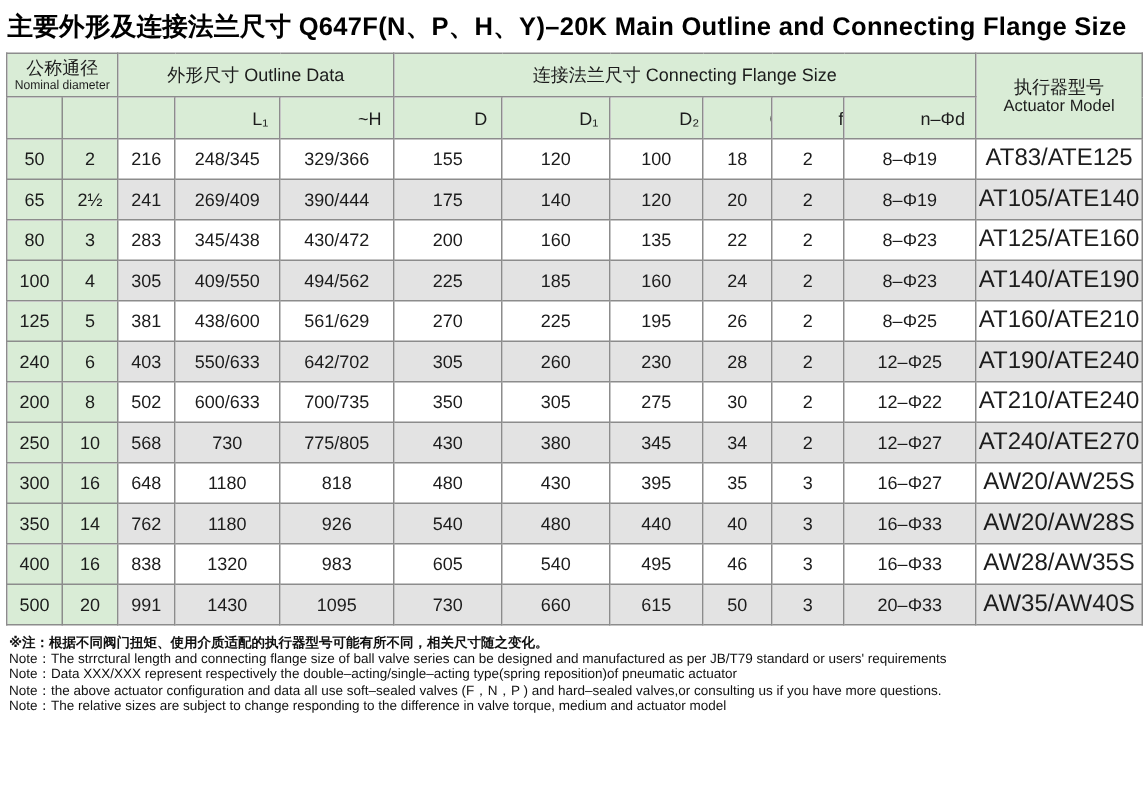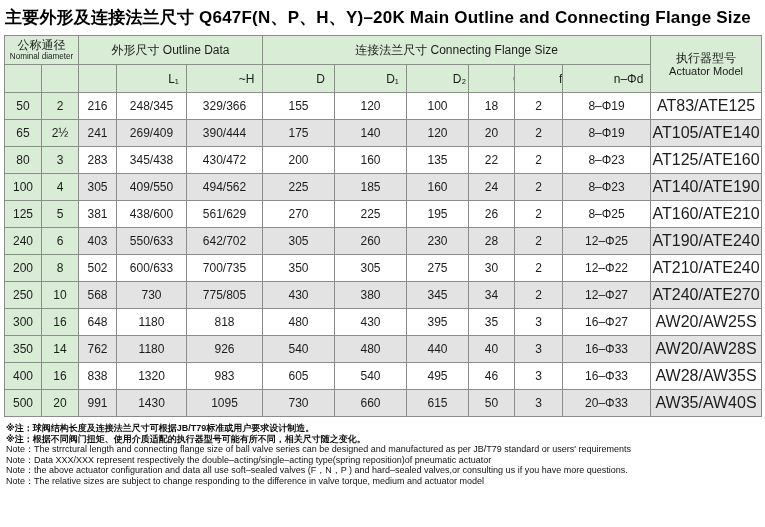--- a/index.html
+++ b/index.html
@@ -249,21 +249,20 @@
           <td>615</td>
           <td>50</td>
           <td>3</td>
           <td>20–Φ33</td>
           <td class=" act">AW35/AW40S</td>
         </tr>
       </tbody>
   </table>
 
   <div class="notes" id="notes">
-      <div class="note zh-n">※注：球阀结构长度及连接法兰尺寸可根据JB/T79标准或用户要求设计制造。</div>
       <div class="note zh-n">※注：根据不同阀门扭矩、使用介质适配的执行器型号可能有所不同，相关尺寸随之变化。</div>
       <div class="note en-n">Note：The strrctural length and connecting flange size of ball valve series can be designed and manufactured as per JB/T79 standard or users' requirements</div>
       <div class="note en-n">Note：Data XXX/XXX represent respectively the double–acting/single–acting type(spring reposition)of pneumatic actuator</div>
       <div class="note en-n">Note：the above actuator  configuration and data  all use soft–sealed valves (F，N，P ) and  hard–sealed valves,or consulting us if you have more questions.</div>
       <div class="note en-n">Note：The relative sizes are subject to change responding to the difference in valve torque, medium and actuator model</div>
     </div>
 
 </div>
 
 </body></html>

